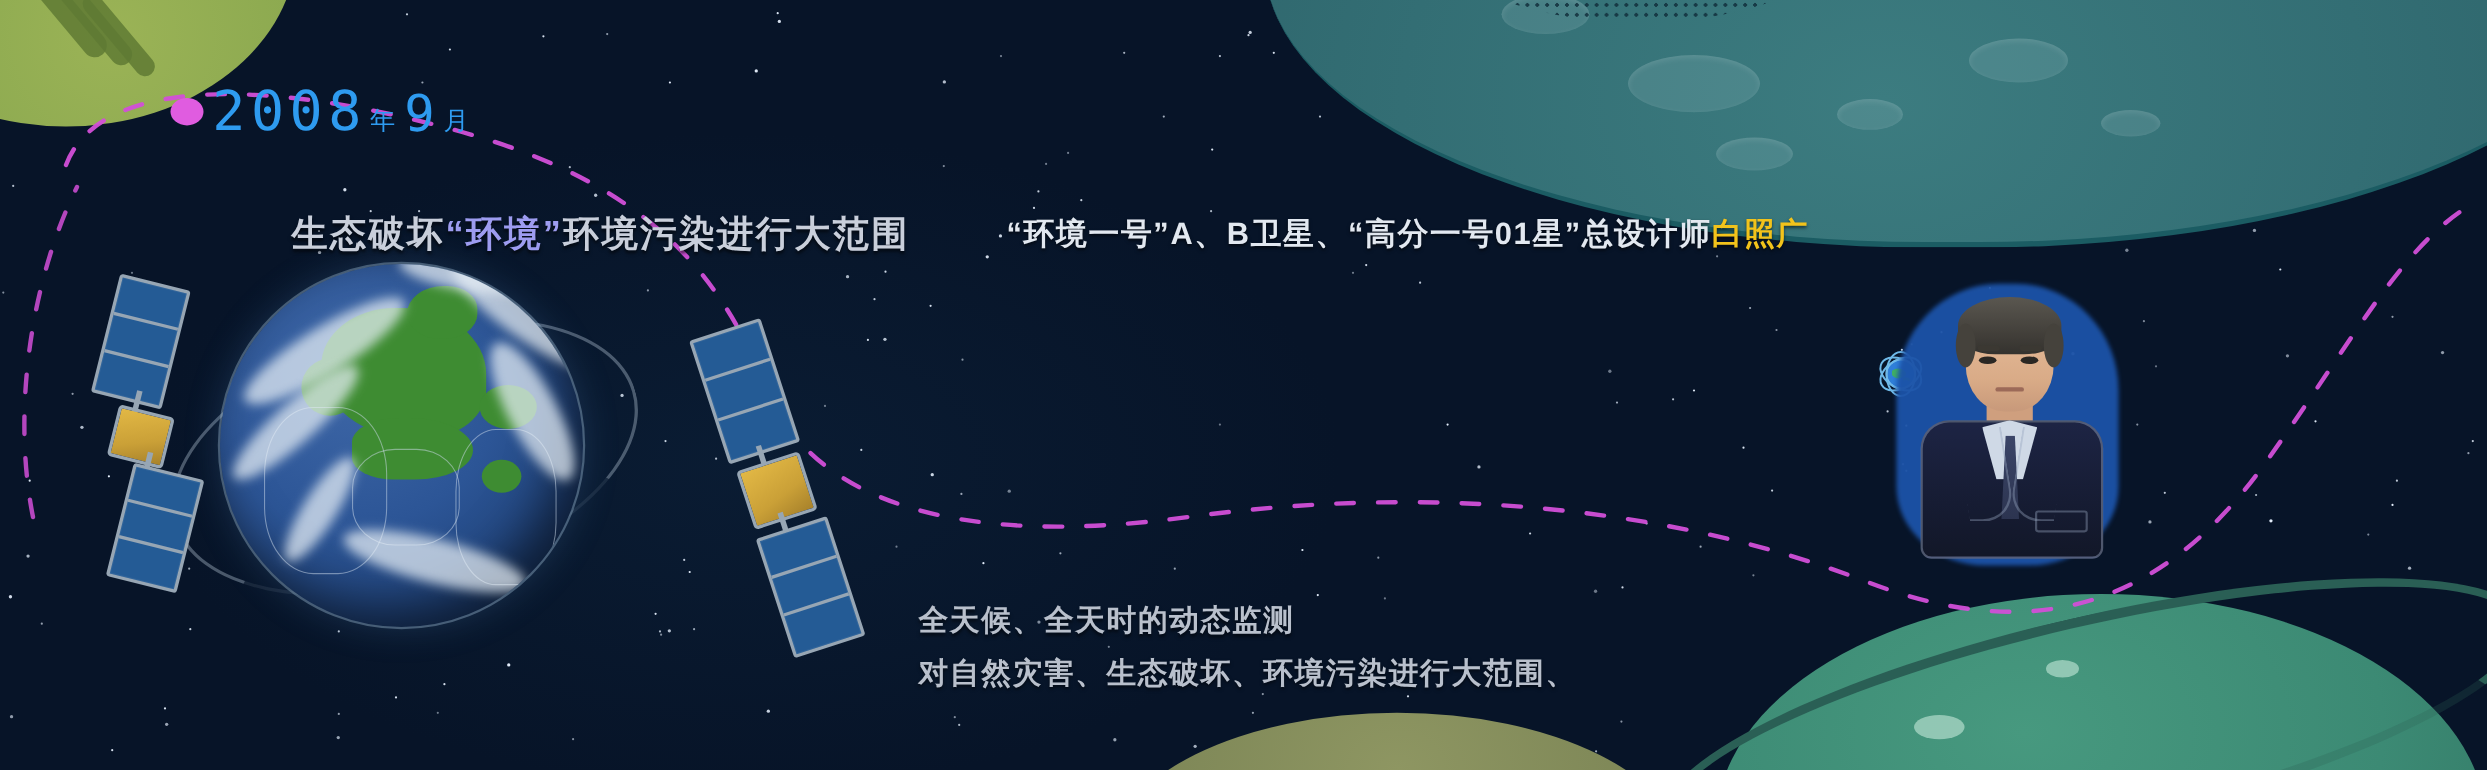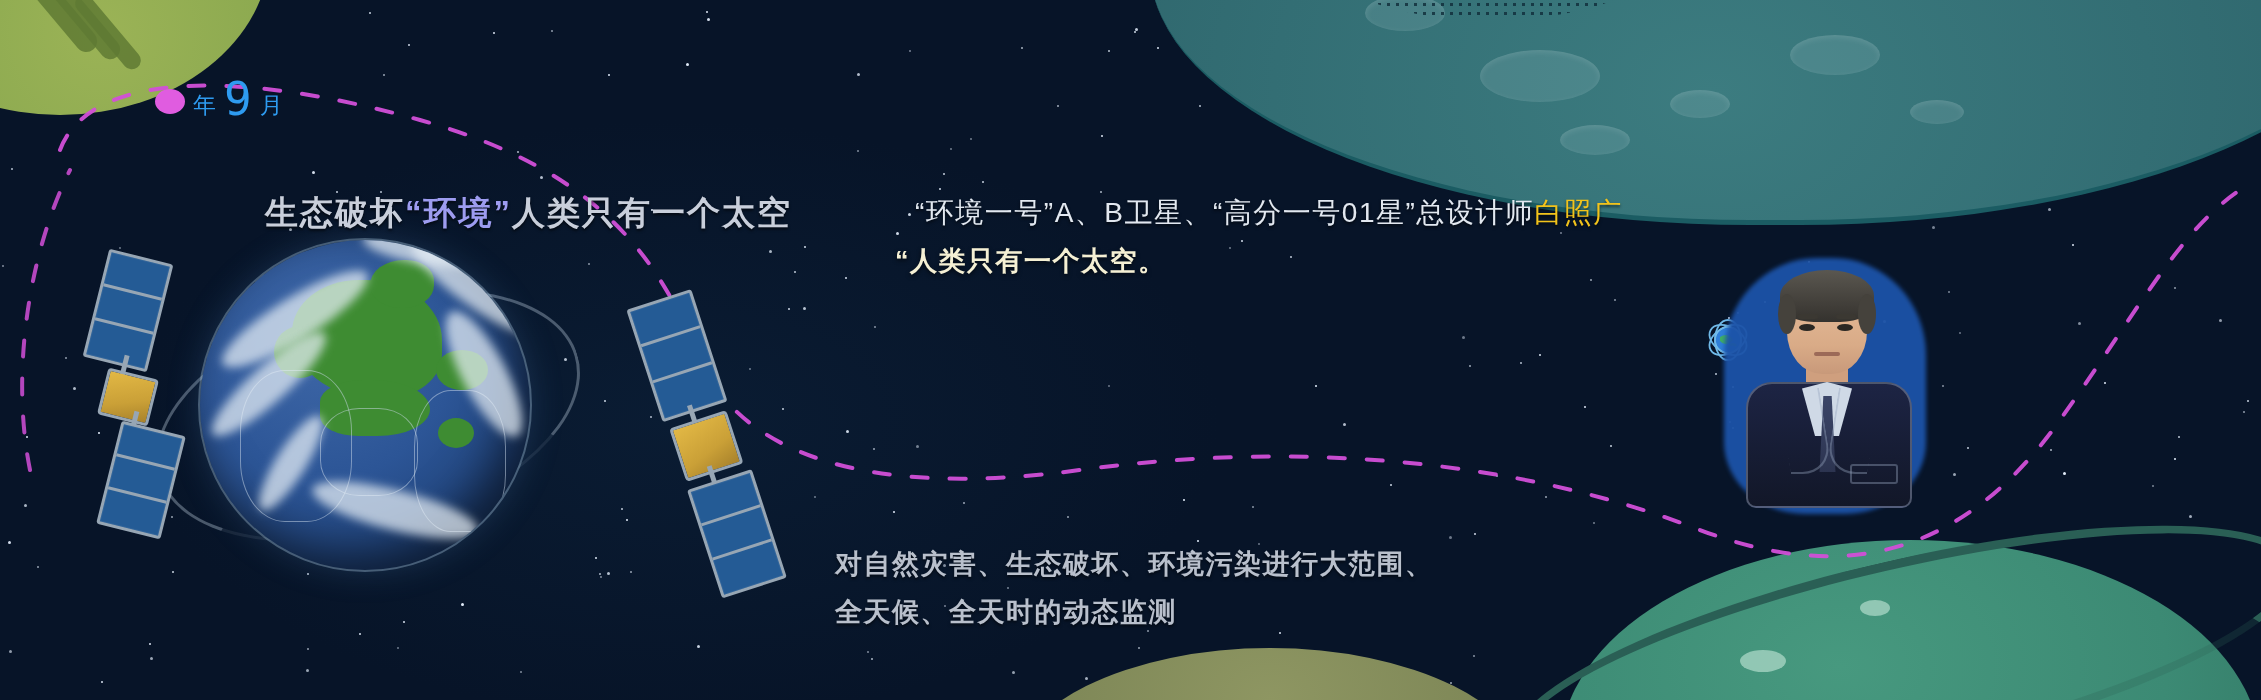--- a/index.html
+++ b/index.html
@@ -186,21 +186,21 @@
     font-size:33px;letter-spacing:2px;white-space:nowrap;
     color:#c9cfdb;
     font-weight:700;
     text-shadow:0 2px 3px rgba(0,0,0,.6);
   }
   .headline .hl-accent{color:#9d9cf0;}
 
   .credit-line{
     position:absolute;left:915px;top:194px;
     font-size:28px;letter-spacing:1.5px;white-space:nowrap;
-    color:#e2e8f0;font-weight:400;
+    color:#e2e8f0;font-weight:700;
     text-shadow:0 2px 3px rgba(0,0,0,.6);
   }
   .credit-line .name{color:#f2c31b;}
 
   .quote{
     position:absolute;left:895px;top:236px;
     color:#f5f0d4;font-weight:700;
     font-size:27px;line-height:51px;letter-spacing:1.5px;
     white-space:nowrap;
     text-shadow:0 2px 4px rgba(0,0,0,.65);
@@ -530,35 +530,35 @@
     <div class="p-suit"></div>
     <div class="p-shirt"></div>
     <div class="p-tie"></div>
     <div class="p-lapel" style="left:44px;top:118px;width:40px;height:84px;transform:skewX(9deg);border-radius:0 0 30px 0;border-top:none;border-left:none;"></div>
     <div class="p-lapel" style="left:92px;top:118px;width:40px;height:84px;transform:skewX(-9deg);border-radius:0 0 0 30px;border-top:none;border-right:none;"></div>
     <div class="p-pocket" style="left:110px;top:194px;width:44px;height:16px;"></div>
   </div>
 
   <div class="dot-marker"></div>
   <div class="year-line">
+    <span class="year-num">2008</span>
     <span class="year-u">年</span>
     <span class="year-mo">9</span>
     <span class="year-u">月</span>
   </div>
 
   <div class="headline">
-    <span>生态破坏</span><span class="hl-accent">“</span><span class="hl-accent">环境</span><span class="hl-accent">”</span><span>人类只有一个太空</span>
+    <span>生态破坏</span><span class="hl-accent">“</span><span class="hl-accent">环境</span><span class="hl-accent">”</span><span>环境污染进行大范围</span>
   </div>
 
   <div class="credit-line">
     <span>“环境一号”A、B卫星、“高分一号01星”</span><span>总设计师</span><span class="name">白照广</span>
   </div>
 
   <div class="quote">
-    <span>“人类只有一个太空。</span>
   </div>
 
   <div class="desc">
+    <span>全天候、全天时的动态监测</span>
     <span>对自然灾害、生态破坏、环境污染进行大范围、</span>
-    <span>全天候、全天时的动态监测</span>
   </div>
 
 </div>
 
 </body></html>

